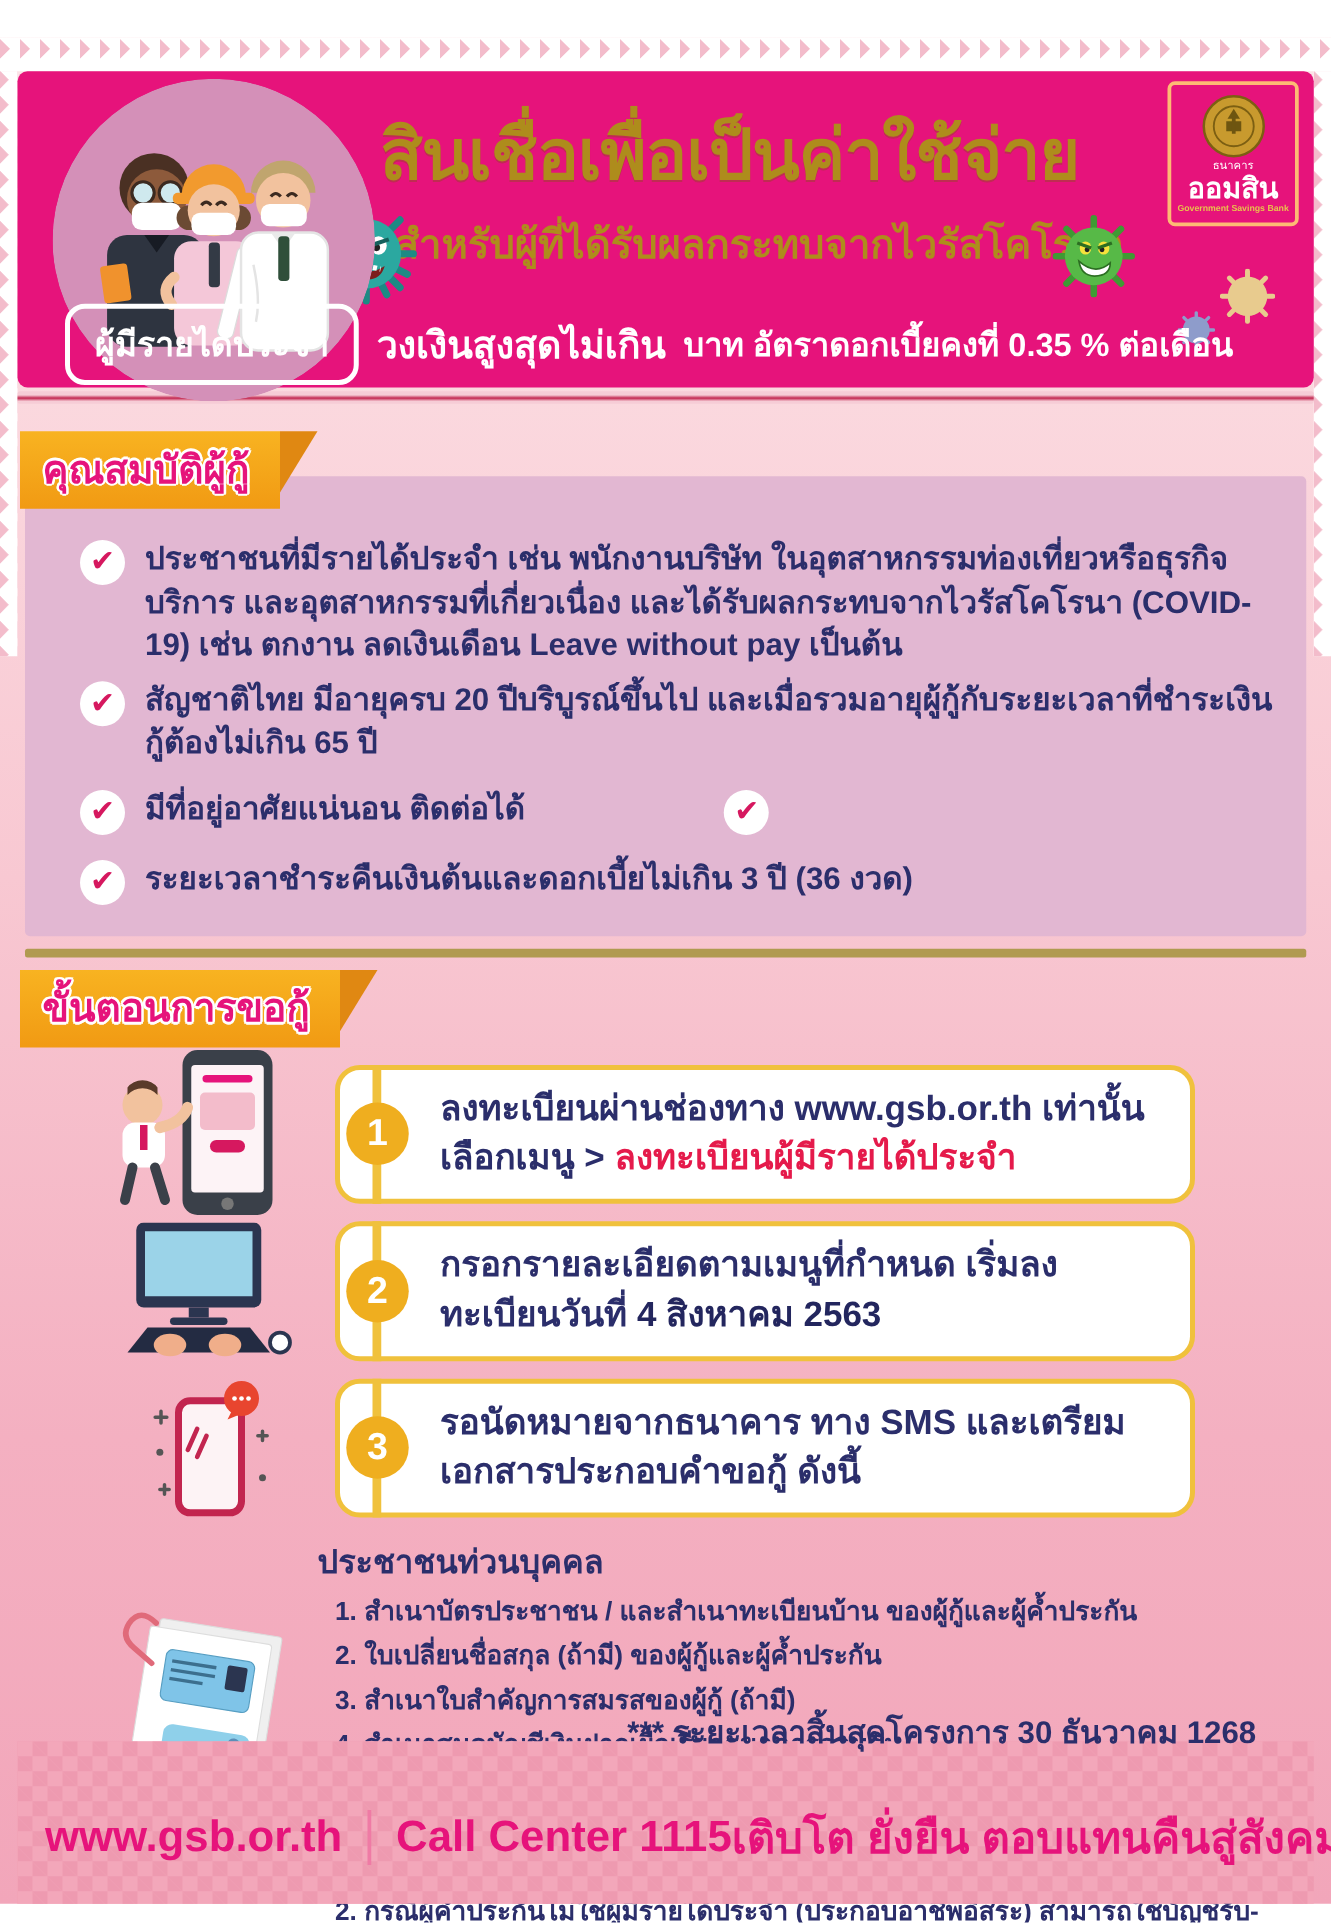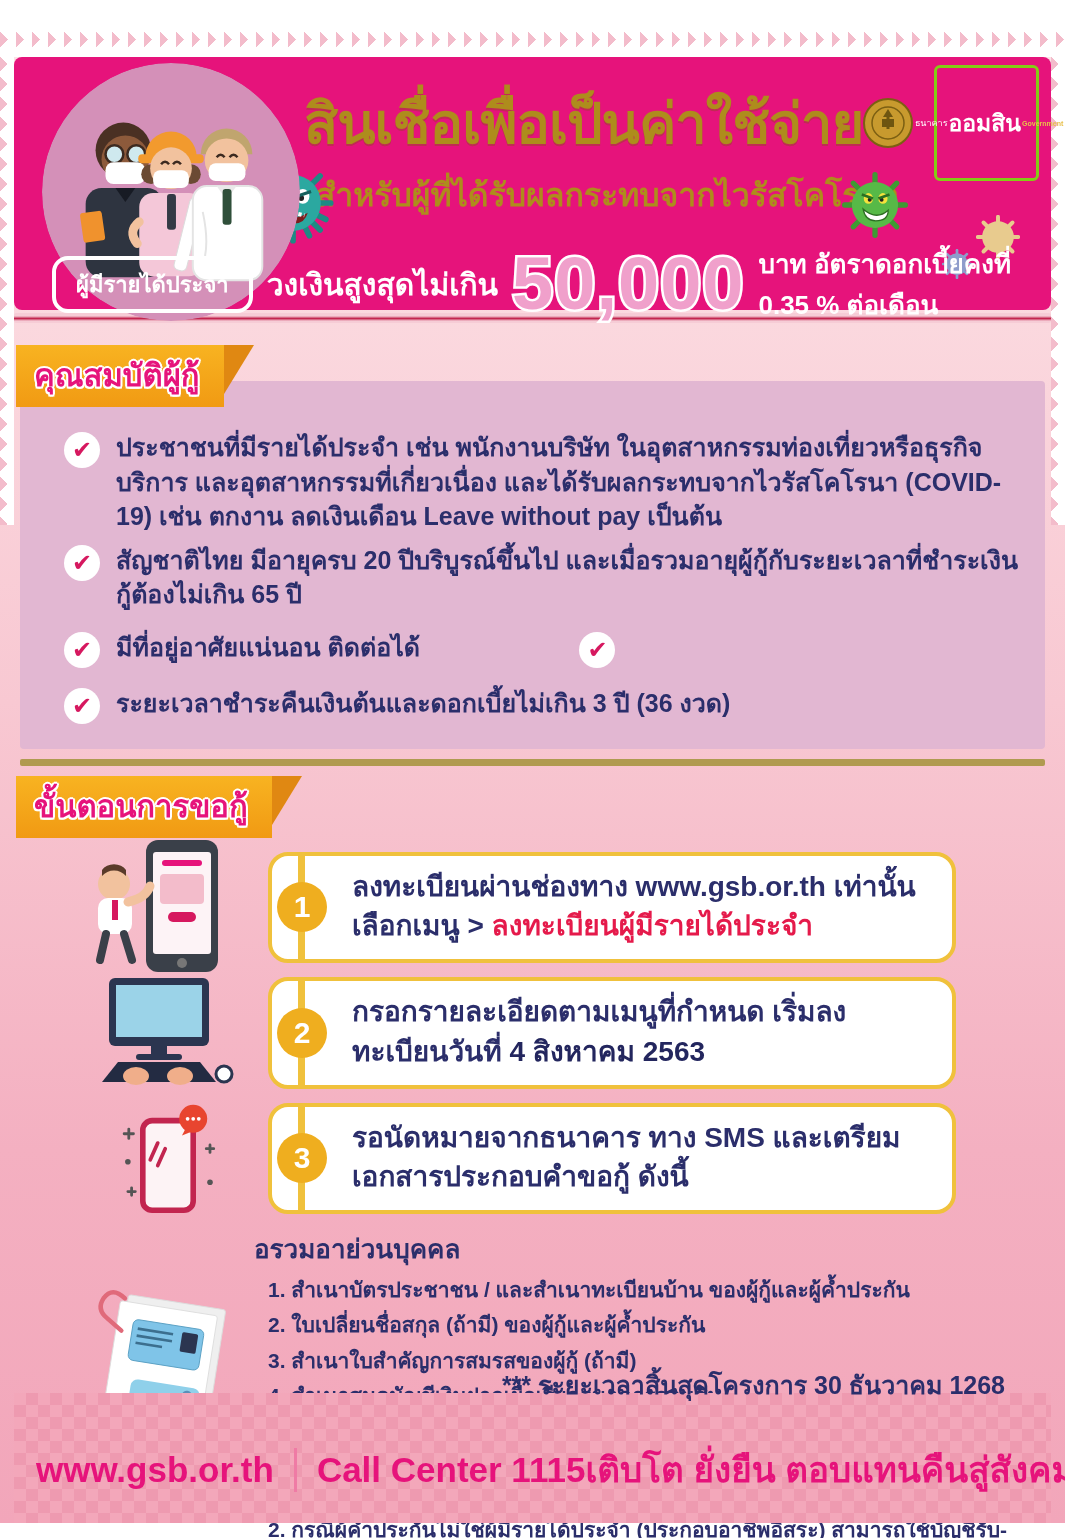--- a/index.html
+++ b/index.html
@@ -17,27 +17,27 @@
   .content{position:absolute;top:27px;left:14px;right:14px;bottom:0;}
 
   
   .header{position:relative;height:253px;background:#e6137b;border-radius:8px;}
   .hero{position:absolute;left:28px;top:6px;width:258px;height:258px;border-radius:50%;overflow:hidden;z-index:3;}
   .title{position:absolute;left:290px;right:120px;top:22px;text-align:left;color:#ae8c1c;
          font-size:56px;font-weight:800;letter-spacing:-1px;text-shadow:0 2px 0 rgba(120,90,10,.35);}
   .subtitle{position:absolute;left:300px;right:150px;top:112px;text-align:center;color:#ae8c1c;
             font-size:32px;font-weight:800;}
   .virus{position:absolute;}
-  .logo{position:absolute;right:12px;top:8px;width:99px;height:110px;border:3px solid #84cc16;border-radius:6px;
-        display:flex;flex-direction:row;align-items:center;justify-content:center;gap:1px;z-index:2;}
+  .logo{position:absolute;right:12px;top:8px;width:99px;height:110px;border:3px solid #fdba74;border-radius:6px;
+        display:flex;flex-direction:column;align-items:center;justify-content:center;gap:1px;z-index:2;}
   .logo-th-sm{color:#fff;font-size:9px;line-height:1;}
   .logo-th{color:#fff;font-size:23px;font-weight:800;line-height:1.05;}
   .logo-en{color:#e8c04c;font-size:7px;font-weight:700;white-space:nowrap;}
   .badge-row{position:absolute;left:38px;right:12px;top:186px;display:flex;align-items:center;gap:14px;z-index:4;}
-  .badge{border:4px solid #fff;border-radius:16px;padding:7px 20px;color:#fff;font-size:22px;font-weight:800;white-space:nowrap;}
+  .badge{border:4px solid #fff;border-radius:16px;padding:7px 20px;color:#fff;font-size:27px;font-weight:800;white-space:nowrap;}
   .amt-prefix{color:#fff;font-size:30px;font-weight:800;white-space:nowrap;}
   .amount{color:#f0a0cb;font-size:74px;font-weight:800;line-height:.8;letter-spacing:1px;
           -webkit-text-stroke:5px #ffffff;paint-order:stroke fill;}
   .amt-suffix{color:#fff;font-size:26px;font-weight:800;}
   .strip{height:10px;margin-top:3px;background:linear-gradient(180deg,#f6ccd6 30%,#c2254f 55%,#f6ccd6 80%);border-radius:2px;}
 
   
   .tab{position:relative;z-index:5;width:fit-content;margin-left:2px;
        background:linear-gradient(180deg,#f8b321,#f19a13);padding:5px 24px 7px 18px;
        font-size:31px;font-weight:800;color:#e6137b;
@@ -214,21 +214,20 @@
           </svg>
         </span>
         <div class="logo-th-sm">ธนาคาร</div>
         <div class="logo-th">ออมสิน</div>
         <div class="logo-en">Government Savings Bank</div>
       </div>
 
       <div class="badge-row">
         <div class="badge">ผู้มีรายได้ประจำ</div>
         <div class="amt-prefix">วงเงินสูงสุดไม่เกิน</div>
-        <div class="amount">50,000</div>
         <div class="amt-suffix">บาท อัตราดอกเบี้ยคงที่ 0.35 % ต่อเดือน</div>
       </div>
     </div>
     <div class="strip"></div>
 
     <div class="sec-qual">
       <div class="tab">คุณสมบัติผู้กู้</div>
       <div class="qual-panel">
         <div class="check-row">
           <span class="check">✔</span>
@@ -335,21 +334,21 @@
               <rect x="104" y="50" width="18" height="22" rx="2" fill="#2b3550"></rect>
               <path d="M54 54 h40 M54 62 h40 M54 70 h30" stroke="#3c6f8e" stroke-width="3"></path>
               <rect x="56" y="110" width="78" height="44" rx="8" fill="#8fd0ea"></rect>
               <rect x="62" y="126" width="14" height="11" rx="2" fill="#e8c04c"></rect>
               <circle cx="120" cy="120" r="6" fill="#5a8fb8"></circle>
             </g>
             <path d="M48 16 q-14 -14 -24 0 q-8 12 4 22 l16 14" fill="none" stroke="#e06a7a" stroke-width="5" stroke-linecap="round"></path>
           </svg>
         </span>
 
-        <div class="doc-h">อรวมอาย่วนบุคคล</div>
+        <div class="doc-h">ประชาชนท่วนบุคคล</div>
         <div class="doc-li">1. สำเนาบัตรประชาชน / และสำเนาทะเบียนบ้าน ของผู้กู้และผู้ค้ำประกัน</div>
         <div class="doc-li">2. ใบเปลี่ยนชื่อสกุล (ถ้ามี) ของผู้กู้และผู้ค้ำประกัน</div>
         <div class="doc-li">3. สำเนาใบสำคัญการสมรสของผู้กู้ (ถ้ามี)</div>
         <div class="doc-li">4. สำเนาสมุดบัญชีเงินฝากเผื่อเรียกธนาคารออมสิน</div>
 
         <div class="doc-h" style="margin-top:22px;">เอกสารทางการเงิน</div>
         <div class="doc-li">1. สลิปเงินเดือน / หรือ หลักฐานการรับเงินเดือน (ล่าสุด) ของผู้กู้ และผู้ค้ำประกัน</div>
         <div class="doc-li">2. กรณีผู้ค้ำประกันไม่ใช่ผู้มีรายได้ประจำ (ประกอบอาชีพอิสระ) สามารถใช้บัญชีรับ-จ่าย ย้อนหลัง 3 เดือน (โดยอนุโลม)</div>
 
       </div>

